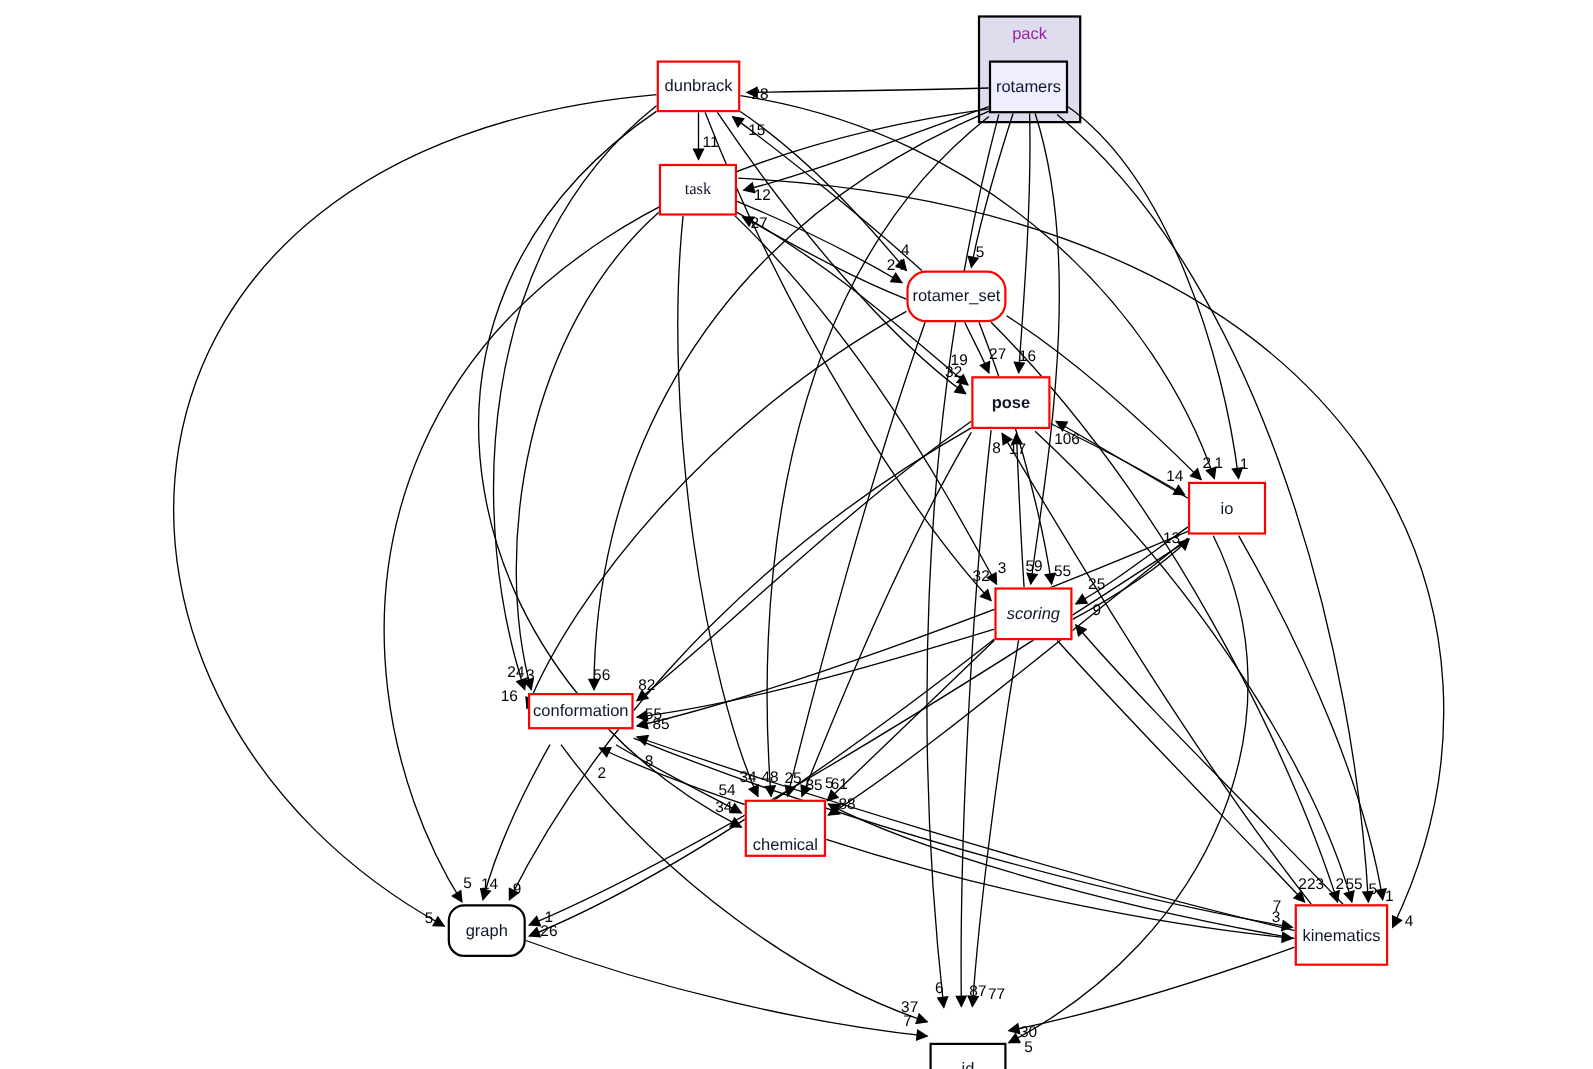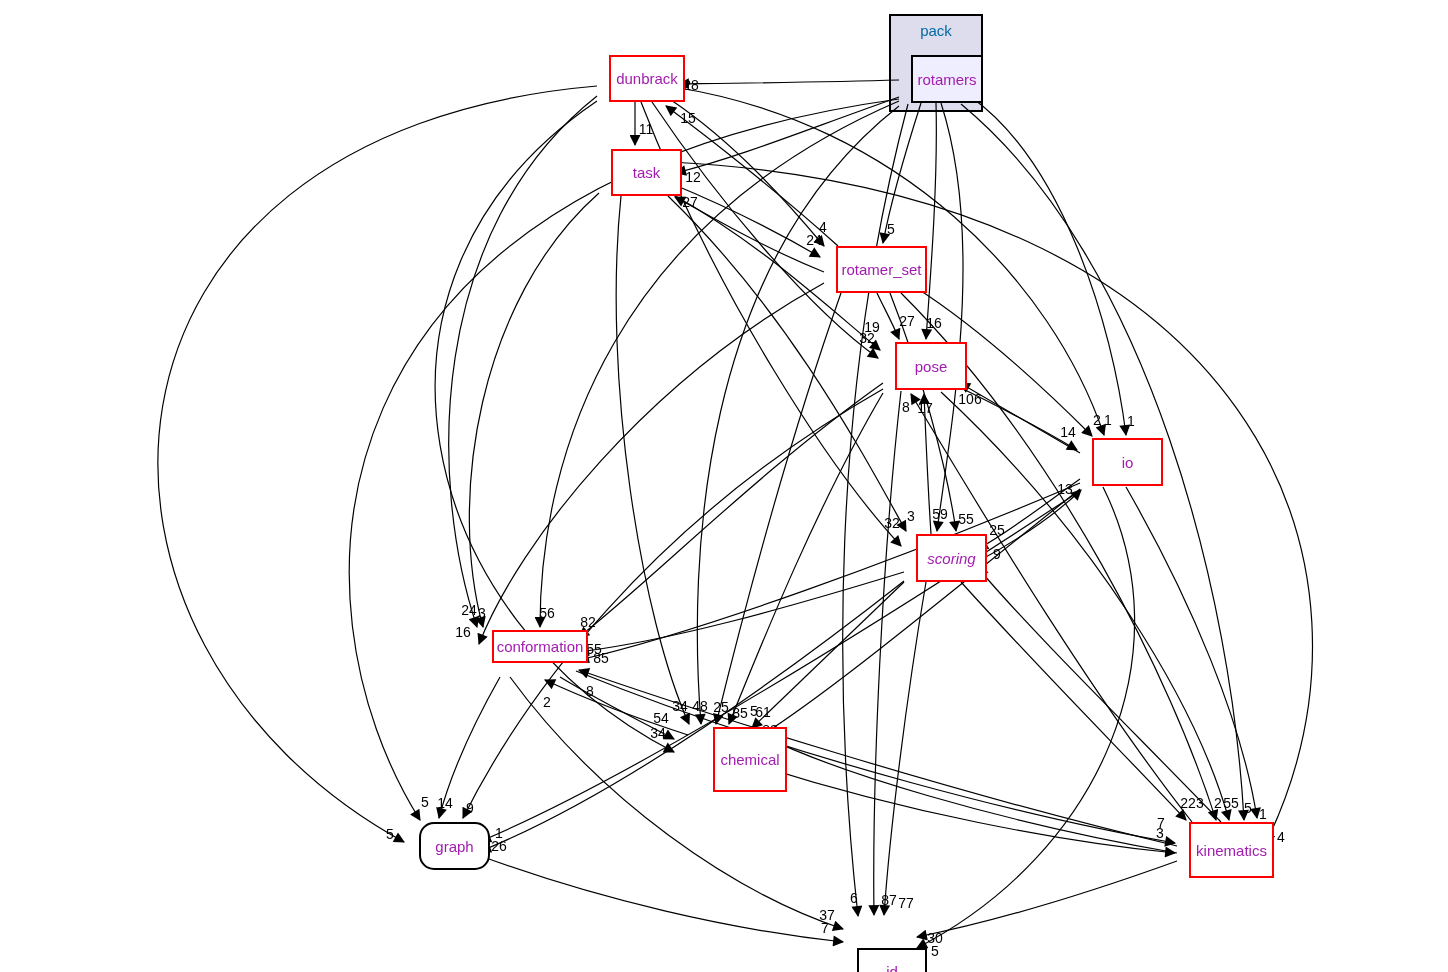--- a/index.html
+++ b/index.html
@@ -11,28 +11,28 @@
     overflow:hidden;
   }
   #edge-layer{position:absolute;left:0;top:0;z-index:1;}
   .cluster{
     position:absolute;z-index:0;
     background:#ddddee;border:2px solid #000000;
     box-sizing:border-box;
   }
   .cluster-label{
     position:absolute;top:6px;left:0;right:0;
-    text-align:center;font-size:15px;color:#0369a1;
+    text-align:center;font-size:15px;color:#a21caf;
   }
   .node{
     position:absolute;z-index:2;
     background:#ffffff;border:2px solid #ff0000;
     box-sizing:border-box;
     display:flex;align-items:center;justify-content:center;
-    font-size:15px;color:#a21caf;cursor:pointer;margin-left:12px;
+    font-size:15px;color:#0f172a;cursor:pointer;
   }
   .node.plain{border-width:2px;cursor:default;}
   .node.current{background:#eeeeff;cursor:default;text-align:center;}
   .edge{fill:none;stroke:#000000;stroke-width:1.2;}
   .edge-label{font-size:14px;fill:#000000;text-anchor:middle;cursor:pointer;}
 </style>
 </head>
 <body>
 
 <div class="canvas">
@@ -180,45 +180,45 @@
   </div>
 
   <div class="node current" style="left: 899px; top: 55px; width: 72px; height: 48px; border-color: rgb(0, 0, 0);">
     <span>rotamers</span>
   </div>
 
   <div class="node" style="left: 597px; top: 55px; width: 76px; height: 47px; border-color: rgb(255, 0, 0);">
     <span>dunbrack</span>
   </div>
 
-  <div class="node" style="left: 599px; top: 149px; width: 71px; height: 47px; border-color: rgb(255, 0, 0);">
+  <div class="node" style="left: 599px; top: 149px; width: 71px; height: 47px; border-color: rgb(255, 0, 0); font-family: Liberation Serif, serif;">
     <span>task</span>
   </div>
 
-  <div class="node" style="left: 824px; top: 246px; width: 91px; height: 47px; border-color: rgb(255, 0, 0);">
+  <div class="node" style="left: 824px; top: 246px; width: 91px; height: 47px; border-color: rgb(255, 0, 0); border-radius: 18px;">
     <span>rotamer_set</span>
   </div>
 
-  <div class="node" style="left: 883px; top: 342px; width: 72px; height: 48px; border-color: rgb(255, 0, 0);">
+  <div class="node" style="left: 883px; top: 342px; width: 72px; height: 48px; border-color: rgb(255, 0, 0); font-weight: bold;">
     <span>pose</span>
   </div>
 
   <div class="node" style="left: 1080px; top: 438px; width: 71px; height: 48px; border-color: rgb(255, 0, 0);">
     <span>io</span>
   </div>
 
   <div class="node" style="left: 904px; top: 534px; width: 71px; height: 48px; border-color: rgb(255, 0, 0); font-style: italic;">
     <span>scoring</span>
   </div>
 
   <div class="node" style="left: 480px; top: 630px; width: 96px; height: 33px; border-color: rgb(255, 0, 0);">
     <span>conformation</span>
   </div>
 
-  <div class="node" style="left: 701px; top: 727px; width: 74px; height: 65px; border-color: rgb(255, 0, 0);">
+  <div class="node" style="left: 677px; top: 727px; width: 74px; height: 52px; border-color: rgb(255, 0, 0); align-items: flex-end;">
     <span>chemical</span>
   </div>
 
   <div class="node plain" style="left: 407px; top: 822px; width: 71px; height: 48px; border-color: rgb(0, 0, 0); border-radius: 15px;">
     <span>graph</span>
   </div>
 
   <div class="node" style="left: 1177px; top: 822px; width: 85px; height: 56px; border-color: rgb(255, 0, 0);">
     <span>kinematics</span>
   </div>

